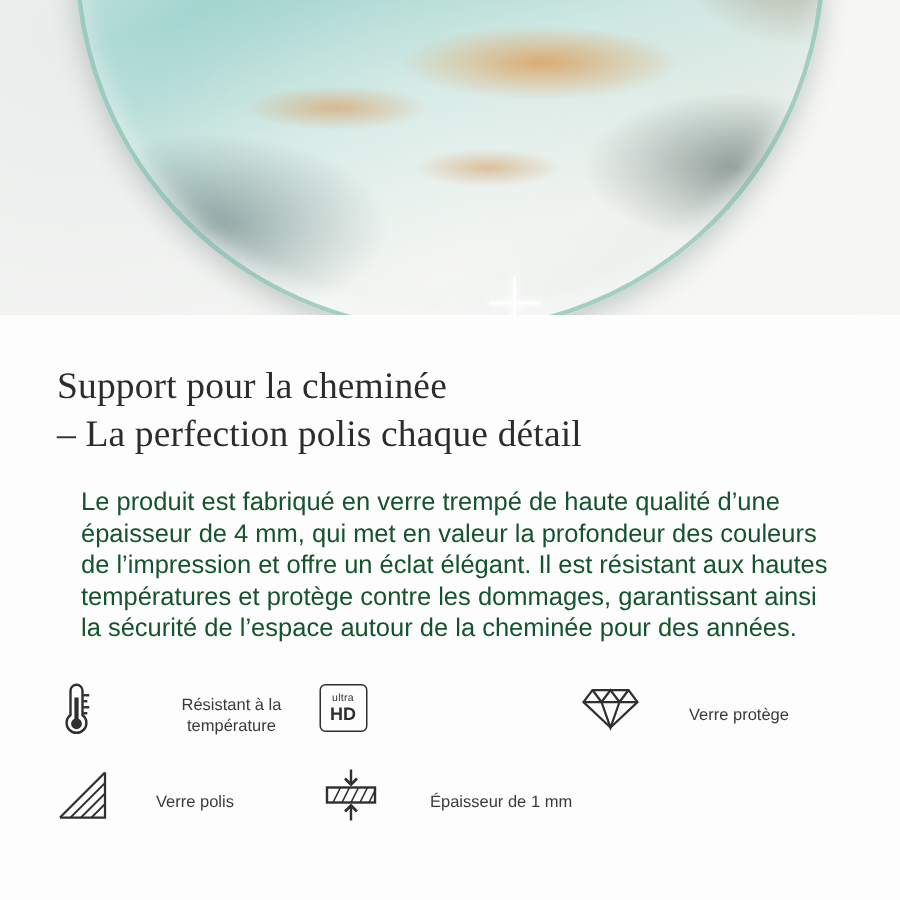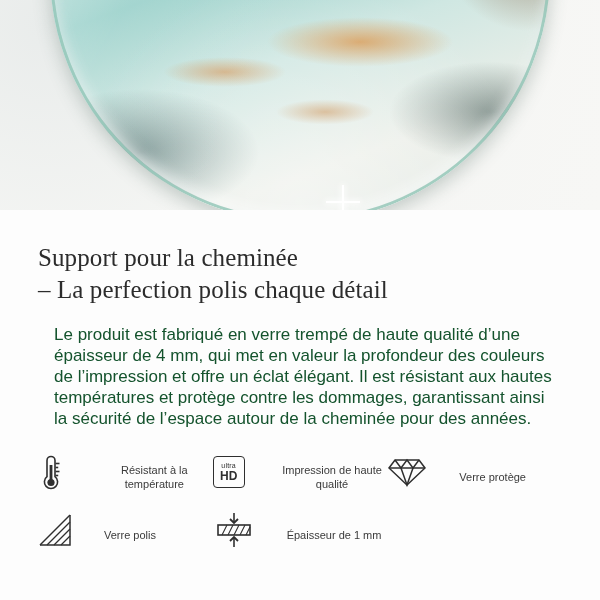--- a/index.html
+++ b/index.html
@@ -228,21 +228,20 @@
         <div class="feature-label">Résistant à la température</div>
       </div>
 
       <div class="feature">
         <div class="feature-icon">
           <div class="badge-ultrahd">
             <span class="u">ultra</span>
             <span class="hd">HD</span>
           </div>
         </div>
-        <div class="feature-label">Impression de haute qualité</div>
       </div>
 
 
       <div class="feature">
         <div class="feature-icon">
           <svg width="40" height="34" viewBox="0 0 40 34" fill="none" stroke="#2f2f2f" stroke-width="1.5">
             <path d="M8 5h24l6 8-18 17L2 13 8 5z"></path>
             <path d="M2 13h36"></path>
             <path d="M8 5l6 8 6-8 6 8 6-8"></path>
             <path d="M14 13l6 17 6-17"></path>

